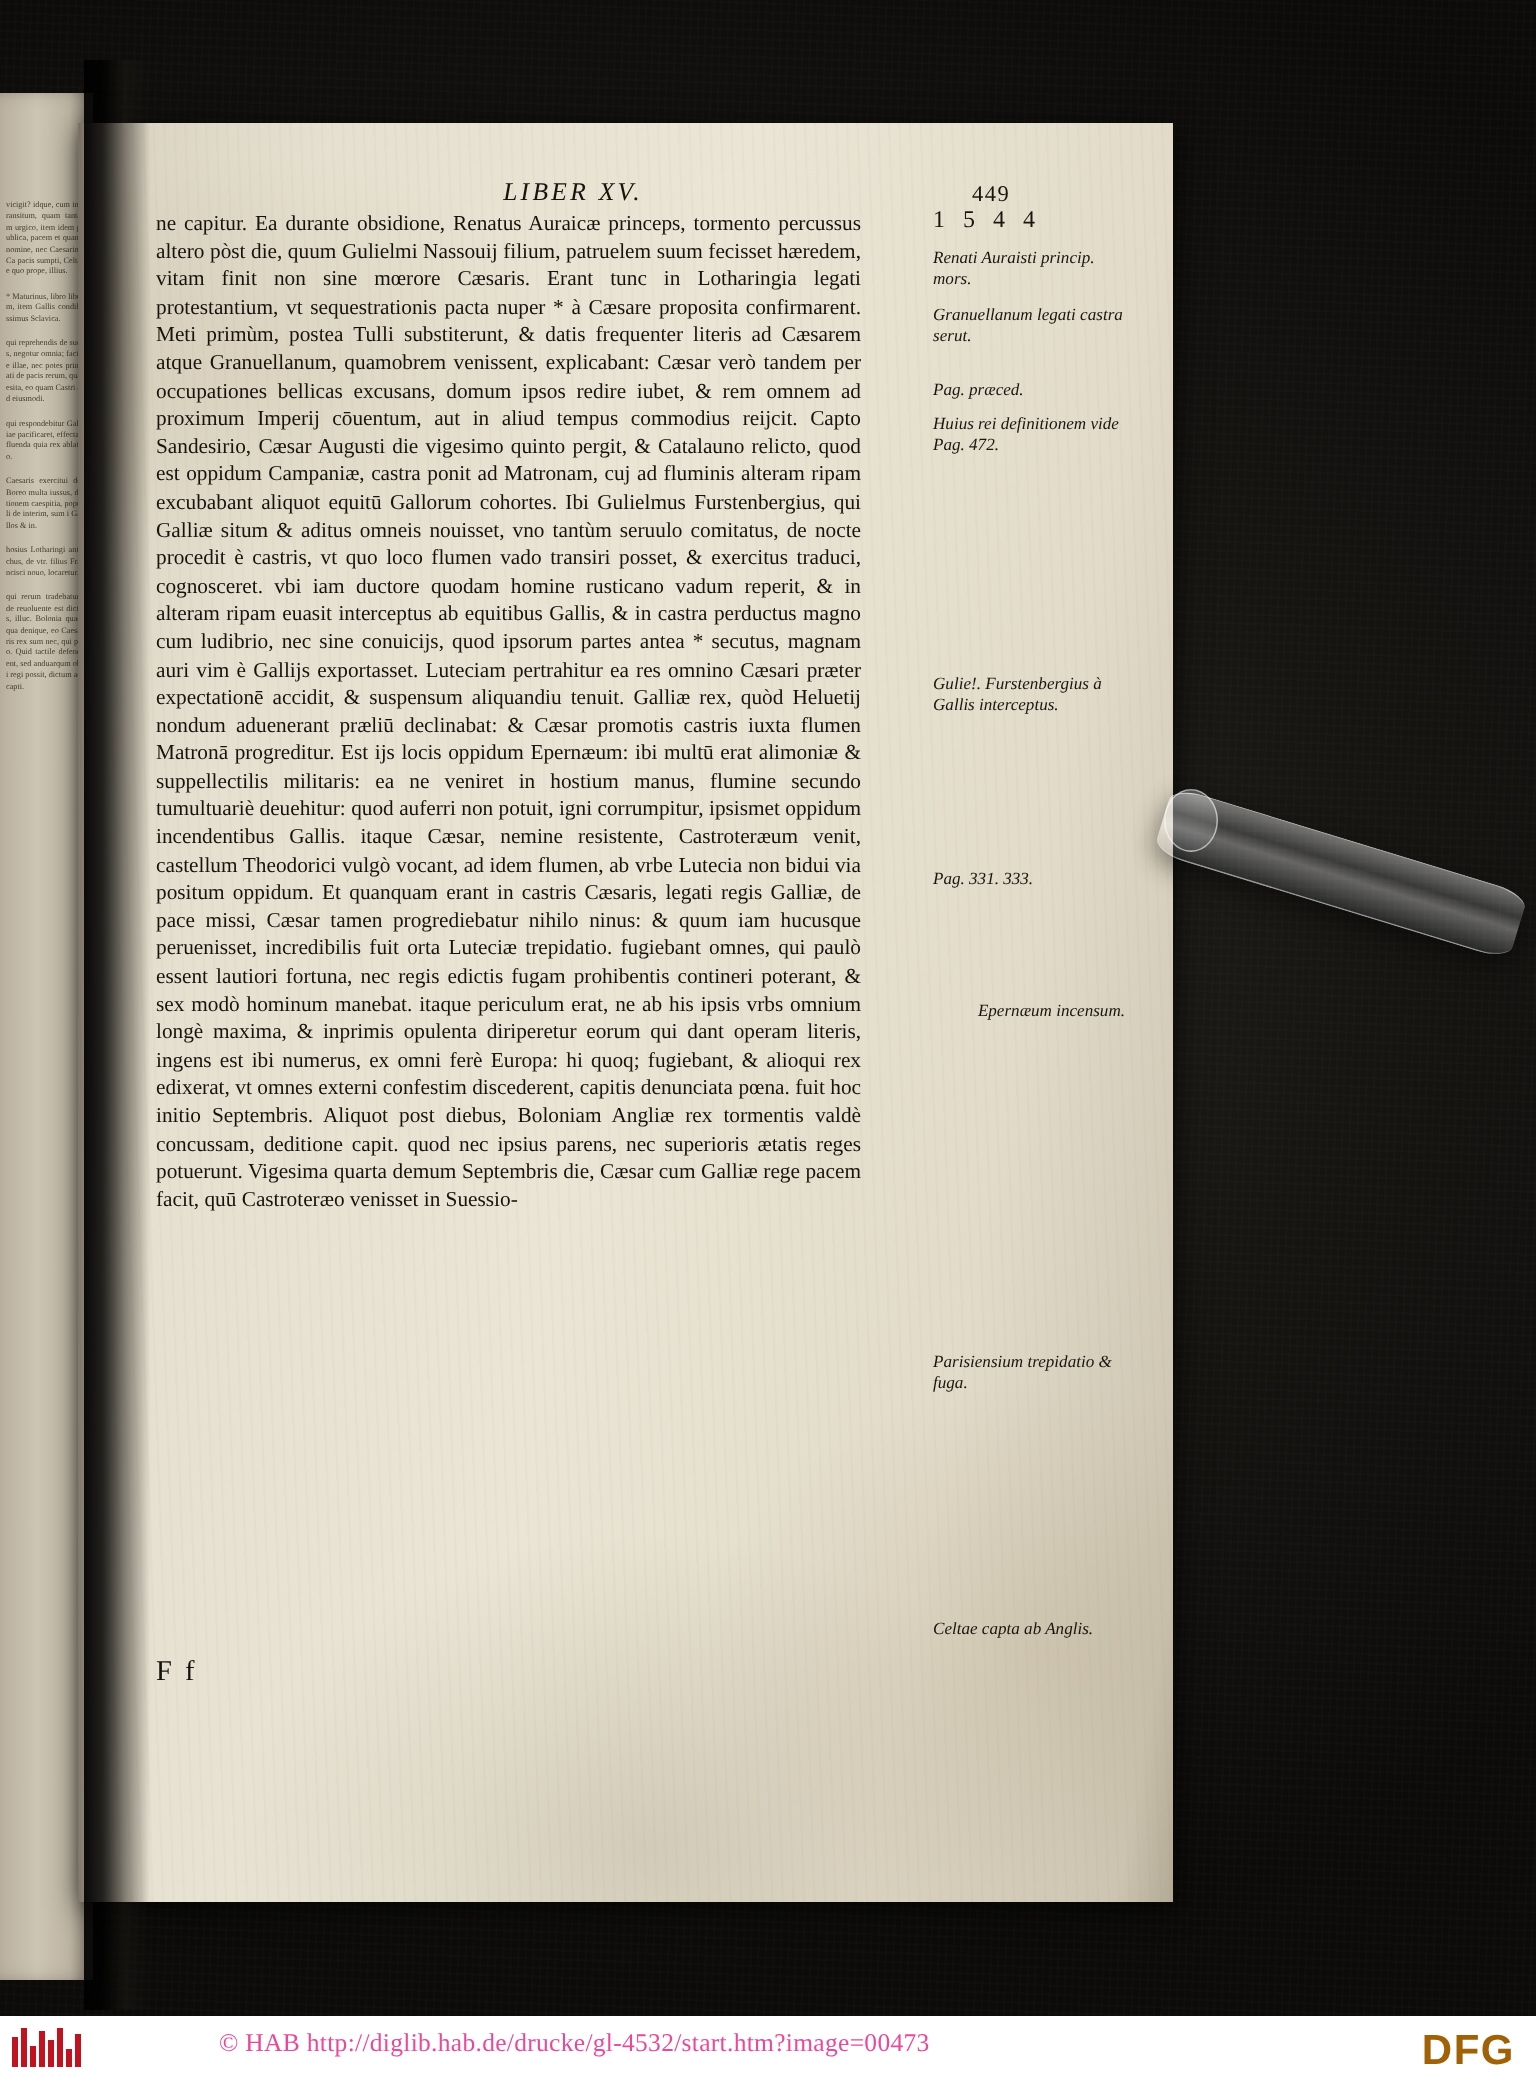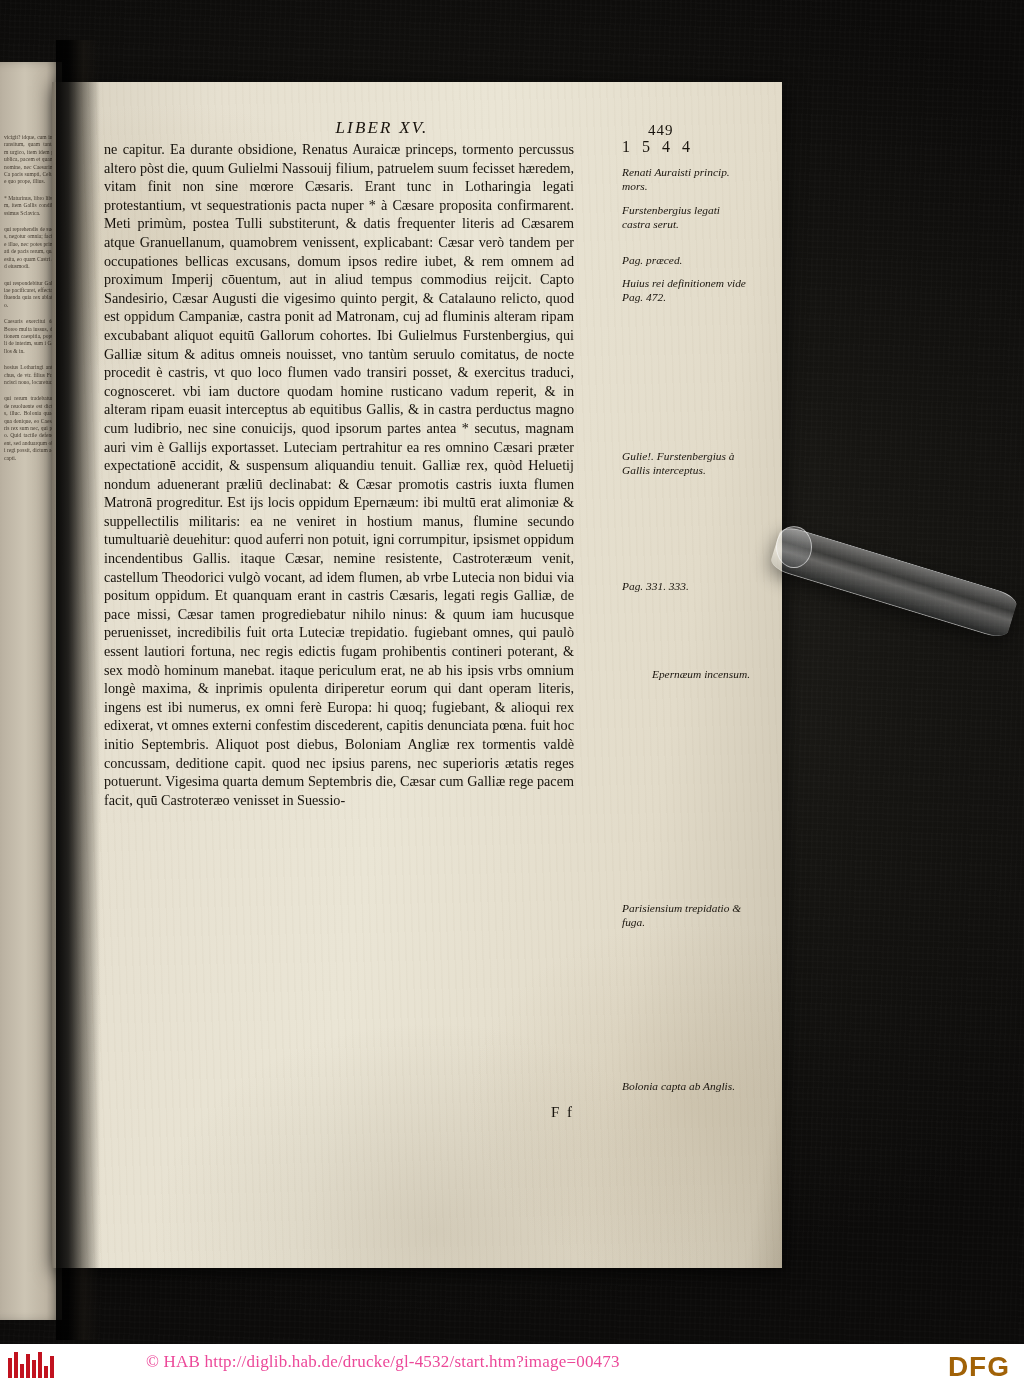--- a/index.html
+++ b/index.html
@@ -133,22 +133,22 @@
   }
   .body-col p {
     margin: 0;
     text-indent: 0;
   }
   .catchword {
     position: absolute;
     left: 52px;
     top: 1022px;
     width: 470px;
-    text-align: right;
-    font-size: 15px;
+    text-align: left;
+    font-size: 19px;
     letter-spacing: 2px;
     color: #16120c;
   }
 
   
   .margin-col {
     position: absolute;
     left: 570px;
     top: 58px;
     width: 130px;
@@ -276,28 +276,28 @@
 
     <div class="body-col">
       <p>ne capitur. Ea durante obsidione, Renatus Auraicæ princeps, tormento percussus altero pòst die, quum Gulielmi Nassouij filium, patruelem suum fecisset hæredem, vitam finit non sine mœrore Cæsaris. Erant tunc in Lotharingia legati protestantium, vt sequestrationis pacta nuper * à Cæsare proposita confirmarent. Meti primùm, postea Tulli substiterunt, &amp; datis frequenter literis ad Cæsarem atque Granuellanum, quamobrem venissent, explicabant: Cæsar verò tandem per occupationes bellicas excusans, domum ipsos redire iubet, &amp; rem omnem ad proximum Imperij cōuentum, aut in aliud tempus commodius reijcit. Capto Sandesirio, Cæsar Augusti die vigesimo quinto pergit, &amp; Catalauno relicto, quod est oppidum Campaniæ, castra ponit ad Matronam, cuj ad fluminis alteram ripam excubabant aliquot equitū Gallorum cohortes. Ibi Gulielmus Furstenbergius, qui Galliæ situm &amp; aditus omneis nouisset, vno tantùm seruulo comitatus, de nocte procedit è castris, vt quo loco flumen vado transiri posset, &amp; exercitus traduci, cognosceret. vbi iam ductore quodam homine rusticano vadum reperit, &amp; in alteram ripam euasit interceptus ab equitibus Gallis, &amp; in castra perductus magno cum ludibrio, nec sine conuicijs, quod ipsorum partes antea * secutus, magnam auri vim è Gallijs exportasset. Luteciam pertrahitur ea res omnino Cæsari præter expectationē accidit, &amp; suspensum aliquandiu tenuit. Galliæ rex, quòd Heluetij nondum aduenerant præliū declinabat: &amp; Cæsar promotis castris iuxta flumen Matronā progreditur. Est ijs locis oppidum Epernæum: ibi multū erat alimoniæ &amp; suppellectilis militaris: ea ne veniret in hostium manus, flumine secundo tumultuariè deuehitur: quod auferri non potuit, igni corrumpitur, ipsismet oppidum incendentibus Gallis. itaque Cæsar, nemine resistente, Castroteræum venit, castellum Theodorici vulgò vocant, ad idem flumen, ab vrbe Lutecia non bidui via positum oppidum. Et quanquam erant in castris Cæsaris, legati regis Galliæ, de pace missi, Cæsar tamen progrediebatur nihilo ninus: &amp; quum iam hucusque peruenisset, incredibilis fuit orta Luteciæ trepidatio. fugiebant omnes, qui paulò essent lautiori fortuna, nec regis edictis fugam prohibentis contineri poterant, &amp; sex modò hominum manebat. itaque periculum erat, ne ab his ipsis vrbs omnium longè maxima, &amp; inprimis opulenta diriperetur eorum qui dant operam literis, ingens est ibi numerus, ex omni ferè Europa: hi quoq; fugiebant, &amp; alioqui rex edixerat, vt omnes externi confestim discederent, capitis denunciata pœna. fuit hoc initio Septembris. Aliquot post diebus, Boloniam Angliæ rex tormentis valdè concussam, deditione capit. quod nec ipsius parens, nec superioris ætatis reges potuerunt. Vigesima quarta demum Septembris die, Cæsar cum Galliæ rege pacem facit, quū Castroteræo venisset in Suessio-</p>
     </div>
 
     <div class="catchword">F f</div>
 
     <div class="margin-col">
       <div class="margin-note year" style="top:0px;">1 5 4 4</div>
       <div class="margin-note" style="top:26px;">Renati Auraisti princip. mors.</div>
-      <div class="margin-note" style="top:64px;">Furstenbergius legati castra serut.</div>
+      <div class="margin-note" style="top:64px;">Granuellanum legati castra serut.</div>
       <div class="margin-note" style="top:114px;">Pag. præced.</div>
       <div class="margin-note" style="top:137px;">Huius rei definitionem vide Pag. 472.</div>
       <div class="margin-note" style="top:310px;">Gulie!. Furstenbergius à Gallis interceptus.</div>
       <div class="margin-note" style="top:440px;">Pag. 331. 333.</div>
       <div class="margin-note" style="top:528px;text-align:right;">Epernæum incensum.</div>
       <div class="margin-note" style="top:762px;">Parisiensium trepidatio &amp; fuga.</div>
-      <div class="margin-note" style="top:940px;">Bolonia capta ab Anglis.</div>
+      <div class="margin-note" style="top:940px;">Celtae capta ab Anglis.</div>
     </div>
   </div>
 
   <div class="gutter"></div>
 
   <div class="glass-bar">
     <div class="rod"></div>
     <div class="cap"></div>
   </div>
 </div>

